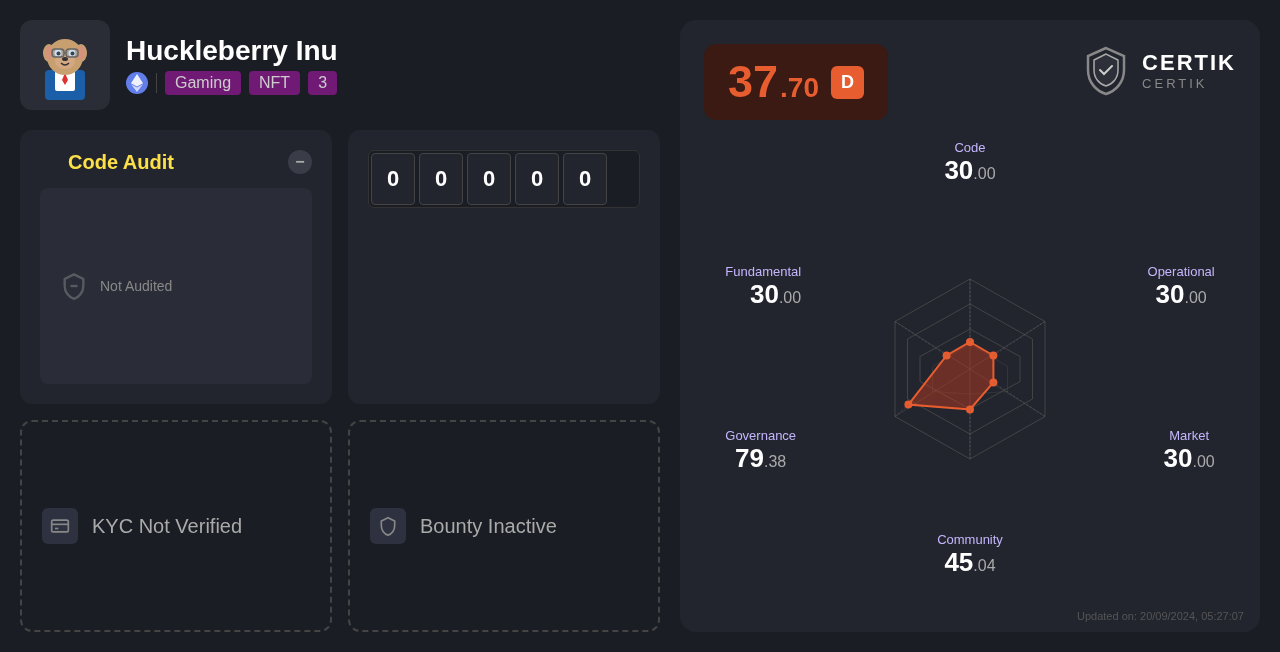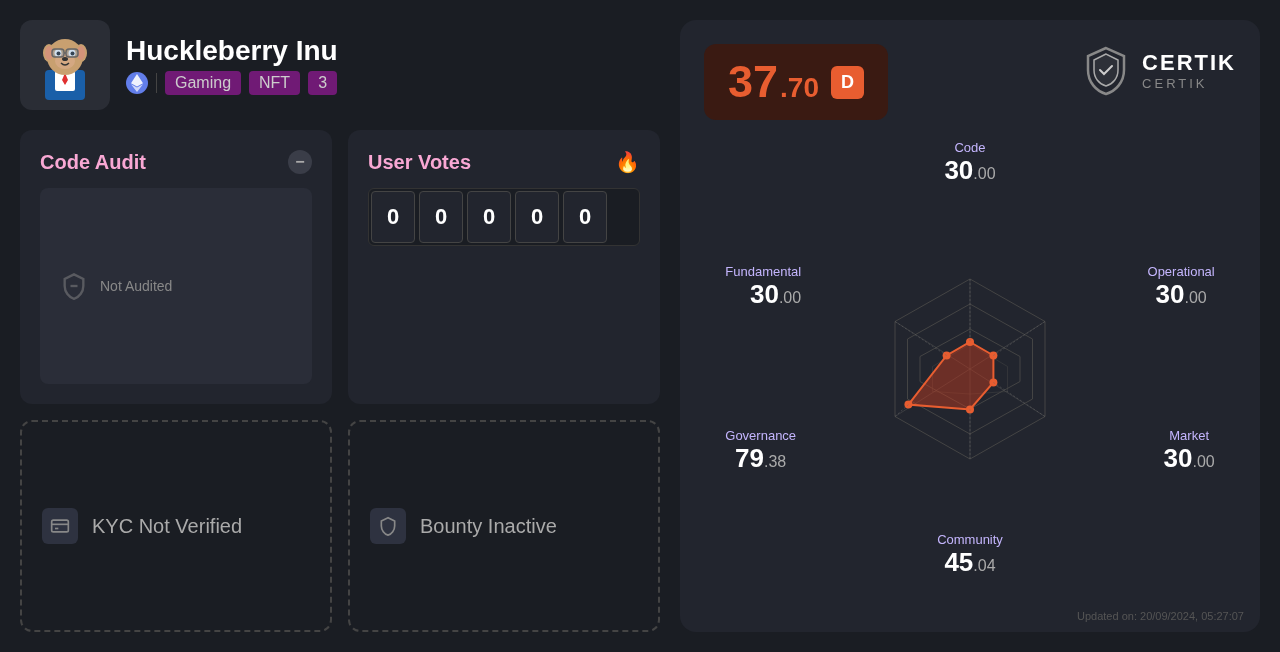--- a/index.html
+++ b/index.html
@@ -99,21 +99,22 @@
       gap: 14px;
     }
     .card-header {
       display: flex;
       align-items: center;
       justify-content: space-between;
     }
     .card-title {
       font-size: 20px;
       font-weight: 700;
-      color: #f9a8d4;
+      color: #fde047;
+      margin-left: 28px;
     }
     .card-icon-minus {
       width: 24px;
       height: 24px;
       background: #3a3d48;
       border-radius: 50%;
       display: flex;
       align-items: center;
       justify-content: center;
       color: #aaa;
@@ -354,24 +355,20 @@
         <div class="not-audited-box">
           <svg class="shield-sm" viewBox="0 0 24 24" fill="none" stroke="#888" stroke-width="2">
             <path d="M12 2L4 6v6c0 5 3.5 9.7 8 11 4.5-1.3 8-6 8-11V6L12 2z"></path>
             <line x1="9" y1="12" x2="15" y2="12" stroke="#888" stroke-width="2"></line>
           </svg>
           <span>Not Audited</span>
         </div>
       </div>
 
       <div class="card">
-        <div class="card-header">
-          <div class="card-title">User Votes</div>
-          <div class="fire-icon">🔥</div>
-        </div>
         <div class="vote-display">
           <div class="vote-digit">0</div>
           <div class="vote-digit">0</div>
           <div class="vote-digit">0</div>
           <div class="vote-digit">0</div>
           <div class="vote-digit">0</div>
         </div>
       </div>
 
       <div class="kyc-card">

